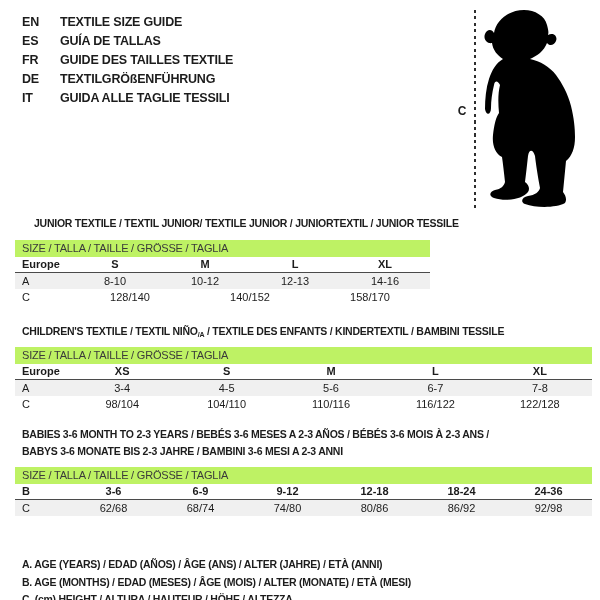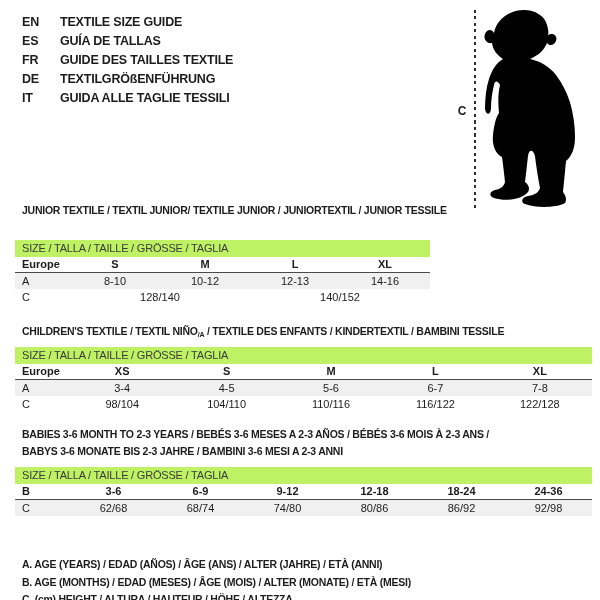--- a/index.html
+++ b/index.html
@@ -105,41 +105,42 @@
     C14,87 13,95 13,102
     C13,109 8,110 7,103
     C7,93 8,82 11,73
     C14,64 18,57 25,53
     C19,49 15,44 14,37
     C9,38 5,33 7,28
     C9,23 14,23 16,27
     C18,15 30,4 46,4 Z"></path>
 </svg>
 
-<div class="table-title" style="top:202px;">JUNIOR TEXTILE / TEXTIL JUNIOR/ TEXTILE JUNIOR / JUNIORTEXTIL / JUNIOR TESSILE</div>
+<div class="table-title" style="top:215px;margin-left:12px;">JUNIOR TEXTILE / TEXTIL JUNIOR/ TEXTILE JUNIOR / JUNIORTEXTIL / JUNIOR TESSILE</div>
 <div class="size-table t1" style="top:240px;">
   <div class="size-bar">SIZE / TALLA / TAILLE / GRÖSSE / TAGLIA</div>
   <div class="t-row rule">
     <span class="t-label">Europe</span>
     <span class="t-cell">S</span>
     <span class="t-cell">M</span>
     <span class="t-cell">L</span>
     <span class="t-cell">XL</span>
   </div>
   <div class="t-row shaded">
     <span class="t-label">A</span>
     <span class="t-cell">8-10</span>
     <span class="t-cell">10-12</span>
     <span class="t-cell">12-13</span>
     <span class="t-cell">14-16</span>
   </div>
   <div class="t-row">
     <span class="t-label">C</span>
     <span class="t-cell">128/140</span>
     <span class="t-cell">140/152</span>
+    <span class="t-cell">158/170</span>
   </div>
 </div>
 
 <div class="table-title" style="top:323px;">
   <span>CHILDREN'S TEXTILE / TEXTIL NIÑO</span><span class="sub">/A</span><span> / TEXTILE DES ENFANTS / KINDERTEXTIL / BAMBINI TESSILE</span>
 </div>
 <div class="size-table t2" style="top:347px;">
   <div class="size-bar">SIZE / TALLA / TAILLE / GRÖSSE / TAGLIA</div>
   <div class="t-row rule">
     <span class="t-label">Europe</span>

